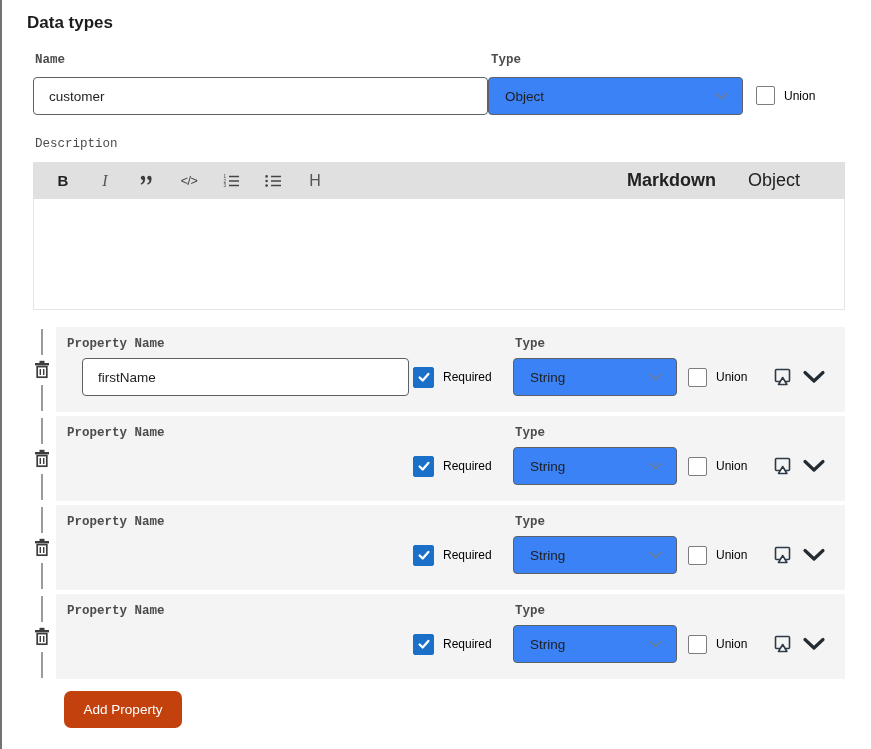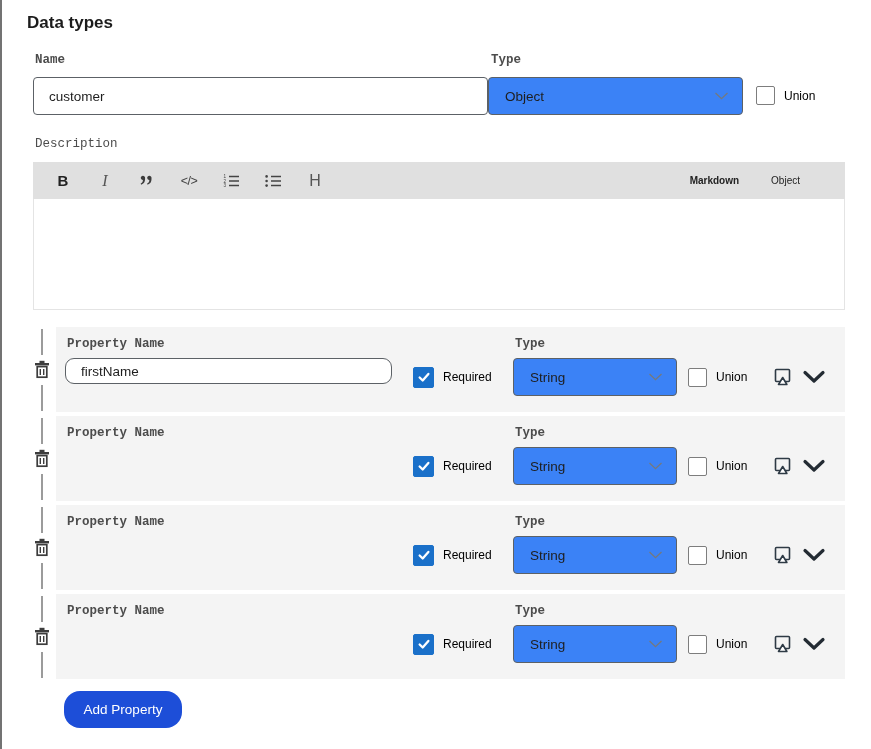--- a/index.html
+++ b/index.html
@@ -29,44 +29,44 @@
 
   
   .editor-toolbar { position:absolute; left:31px; top:162px; width:812px; height:37px; background:#e0e0e0;
     display:flex; align-items:center; padding-left:9px; }
   .tb-btn { width:42px; height:37px; display:flex; align-items:center; justify-content:center; cursor:pointer; color:#3c3c3c; }
   .tb-bold { font-size:15px; font-weight:bold; color:#222; }
   .tb-italic { font-family:"Liberation Serif", serif; font-style:italic; font-size:16px; color:#555; }
   .tb-heading { font-size:16px; color:#555; }
   .tb-code { font-size:12.5px; color:#444; letter-spacing:-0.5px; }
   .editor-tabs { position:absolute; right:36px; top:0; height:37px; display:flex; align-items:center; gap:14px; }
-  .tab { position:relative; height:37px; display:flex; align-items:center; padding:0 9px; font-size:10px; color:#222; cursor:pointer; }
+  .tab { position:relative; height:37px; display:flex; align-items:center; padding:0 9px; font-size:18px; color:#222; cursor:pointer; }
   .tab.active { font-weight:bold; }
   .tab.active::after { content:""; position:absolute; left:0; right:0; bottom:-4px; height:4px; background:#1e95d4; }
   .editor-content { position:absolute; left:31px; top:199px; width:812px; height:111px; background:#fff;
     border:1px solid #e4e4e4; border-top:none; }
 
   
   .prop-row { position:absolute; left:25px; width:818px; height:85px; display:flex; }
   .gutter { width:29px; height:100%; display:flex; flex-direction:column; align-items:center; justify-content:center; gap:5px; flex:none; }
   .drag-line { width:2px; height:26px; background:#9b9b9b; }
   .trash-btn { width:18px; height:20px; display:flex; align-items:center; justify-content:center; cursor:pointer; }
   .row-panel { position:relative; flex:1; background:#f4f4f4; }
   .row-panel .prop-label { left:11px; top:10px; }
-  .row-panel .prop-input { left:9px; top:31px; width:327px; height:26px;border-radius:9px; }
+  .row-panel .prop-input { left:26px; top:31px; width:327px; height:38px; }
   .row-panel .required-box { left:357px; top:31px; height:38px; }
   .row-panel .type-label { left:459px; top:10px; }
   .row-panel .type-select { left:457px; top:31px; width:164px; height:38px; }
   .row-panel .union-box { left:632px; top:31px; height:38px; }
   .icon-btn { position:absolute; display:flex; align-items:center; justify-content:center; cursor:pointer; }
   .example-btn { left:715px; top:31px; width:24px; height:38px; }
   .expand-btn { left:744px; top:31px; width:28px; height:38px; }
 
-  .add-btn { position:absolute; left:62px; top:691px; width:118px; height:37px; background:#1d4ed8; border:none;
-    border-radius:16px; color:#fff; font-size:13.5px; font-family:"Liberation Sans", sans-serif; cursor:pointer; }
+  .add-btn { position:absolute; left:62px; top:691px; width:118px; height:37px; background:#c2410c; border:none;
+    border-radius:7px; color:#fff; font-size:13.5px; font-family:"Liberation Sans", sans-serif; cursor:pointer; }
 </style>
 </head>
 <body>
 
 <div class="page">
 
   <div class="page-title">Data types</div>
 
   <div class="field-label" style="left:33px; top:53px;">Name</div>
   <input class="text-input" style="left: 31px; top: 77px; width: 455px; height: 38px;" value="customer">

